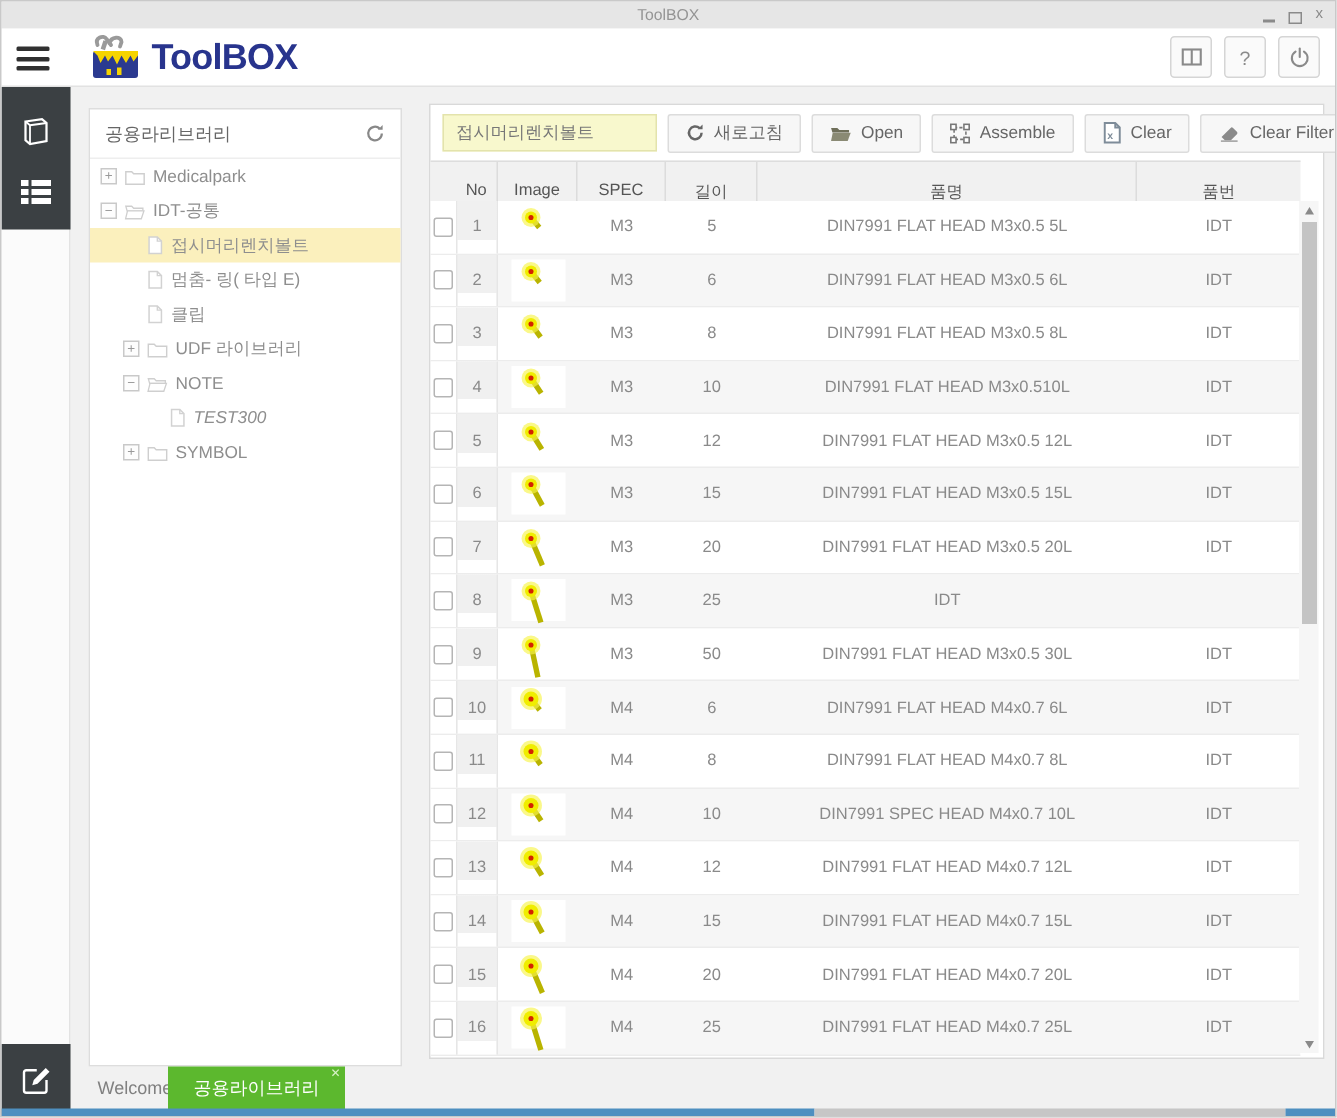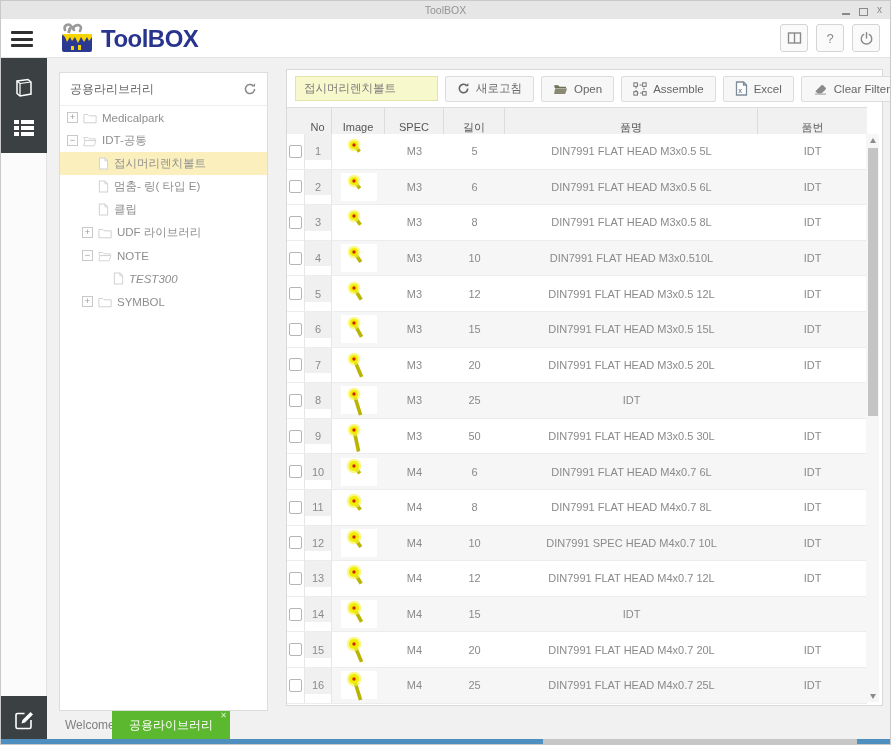--- a/index.html
+++ b/index.html
@@ -286,21 +286,21 @@
           <rect x="11" y="11" width="4" height="4" fill="#fff" stroke="#777" stroke-width="1.2"></rect>
         </svg>
         <span>Assemble</span>
       </div>
       <div class="tbtn">
         <svg width="13" height="15" viewBox="0 0 13 15">
           <path d="M1.5 1 h7 l3 3 v10 h-10 z" fill="#fff" stroke="#7e8c99" stroke-width="1.3"></path>
           <path d="M8.5 1 v3 h3" fill="none" stroke="#7e8c99" stroke-width="1.3"></path>
           <text x="3.2" y="11.5" font-size="7" fill="#7e8c99" font-family="Liberation Sans, sans-serif" font-weight="bold">x</text>
         </svg>
-        <span>Excel</span>
+        <span>Clear</span>
       </div>
       <div class="tbtn">
         <svg width="15" height="13" viewBox="0 0 16 14">
           <path d="M2.5 10 L9 3.5 a1.2 1.2 0 0 1 1.7 0 L13.5 6.3 a1.2 1.2 0 0 1 0 1.7 L9 12.5 H5 z" fill="#8a8a8a"></path>
           <line x1="2" y1="13" x2="14" y2="13" stroke="#aaa" stroke-width="1.3"></line>
         </svg>
         <span>Clear Filter</span>
       </div>
 
     </div>
@@ -585,20 +585,21 @@
               <svg width="36" height="30" viewBox="0 0 36 30">
                 <line x1="13" y1="8" x2="20.5" y2="21.9" stroke="#b9b400" stroke-width="3.6"></line>
                 <circle cx="13" cy="8" r="7.3" fill="#f7f44a" opacity="0.65"></circle>
                 <circle cx="13" cy="8" r="5" fill="#f0ed00"></circle>
                 <circle cx="13" cy="8" r="1.7" fill="#d42300"></circle>
               </svg>
             </span>
           </div>
     <div class="td c-spec">M4</div>
     <div class="td c-len">15</div>
+    <div class="td c-name">DIN7991 FLAT HEAD M4x0.7 15L</div>
     <div class="td c-code">IDT</div>
   </div>
         <div class="trow grid-cols">
     <div class="td c-cb">
             <span class="cb"></span>
           </div>
     <div class="td c-no">15</div>
     <div class="td c-img">
             <span class="thumb">
               <svg width="36" height="30" viewBox="0 0 36 30">

